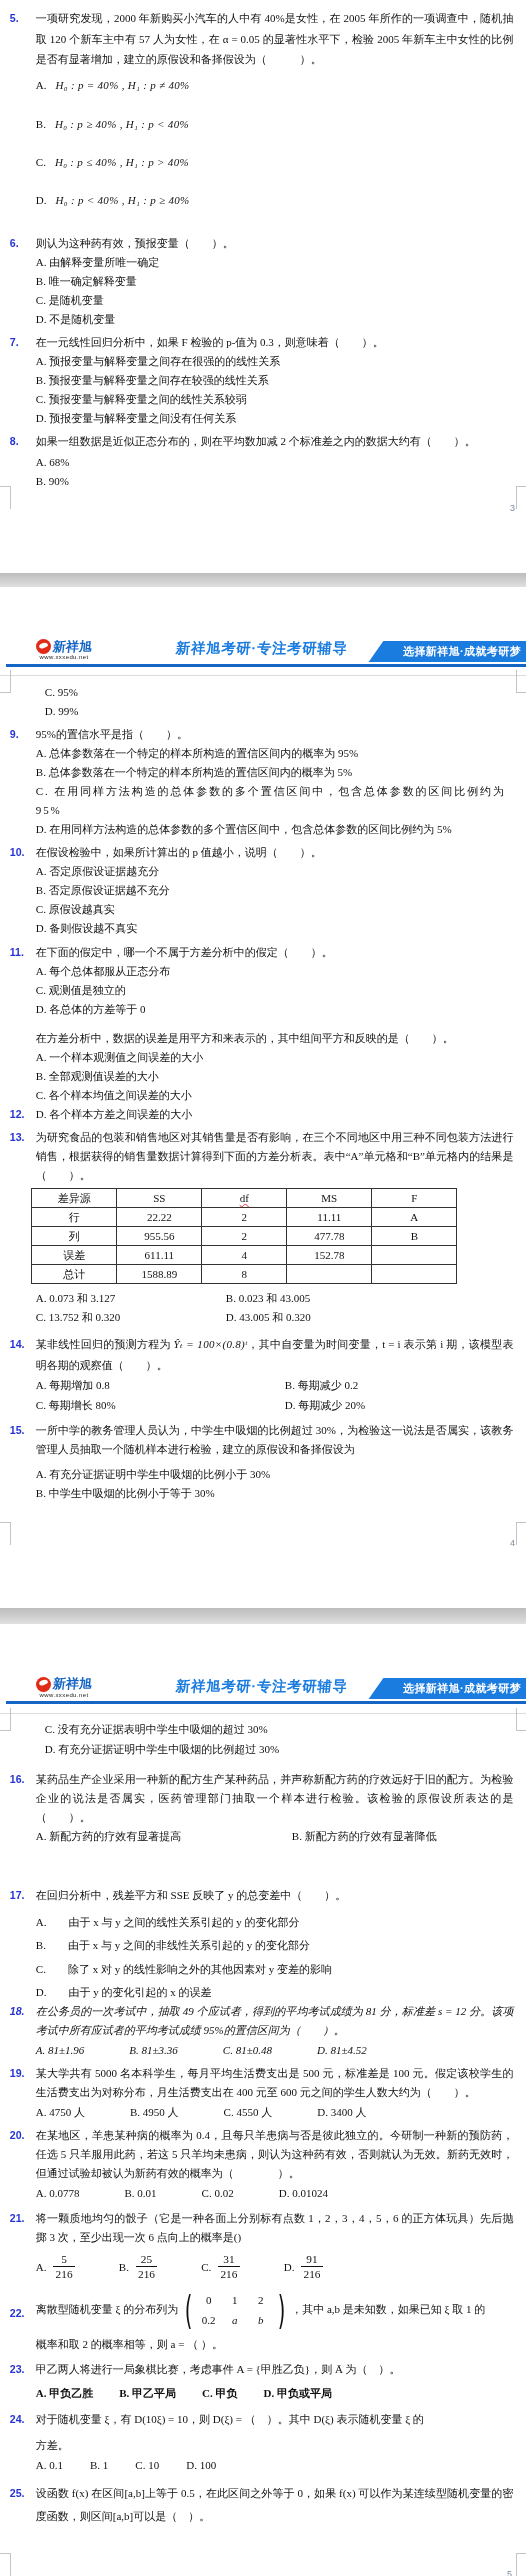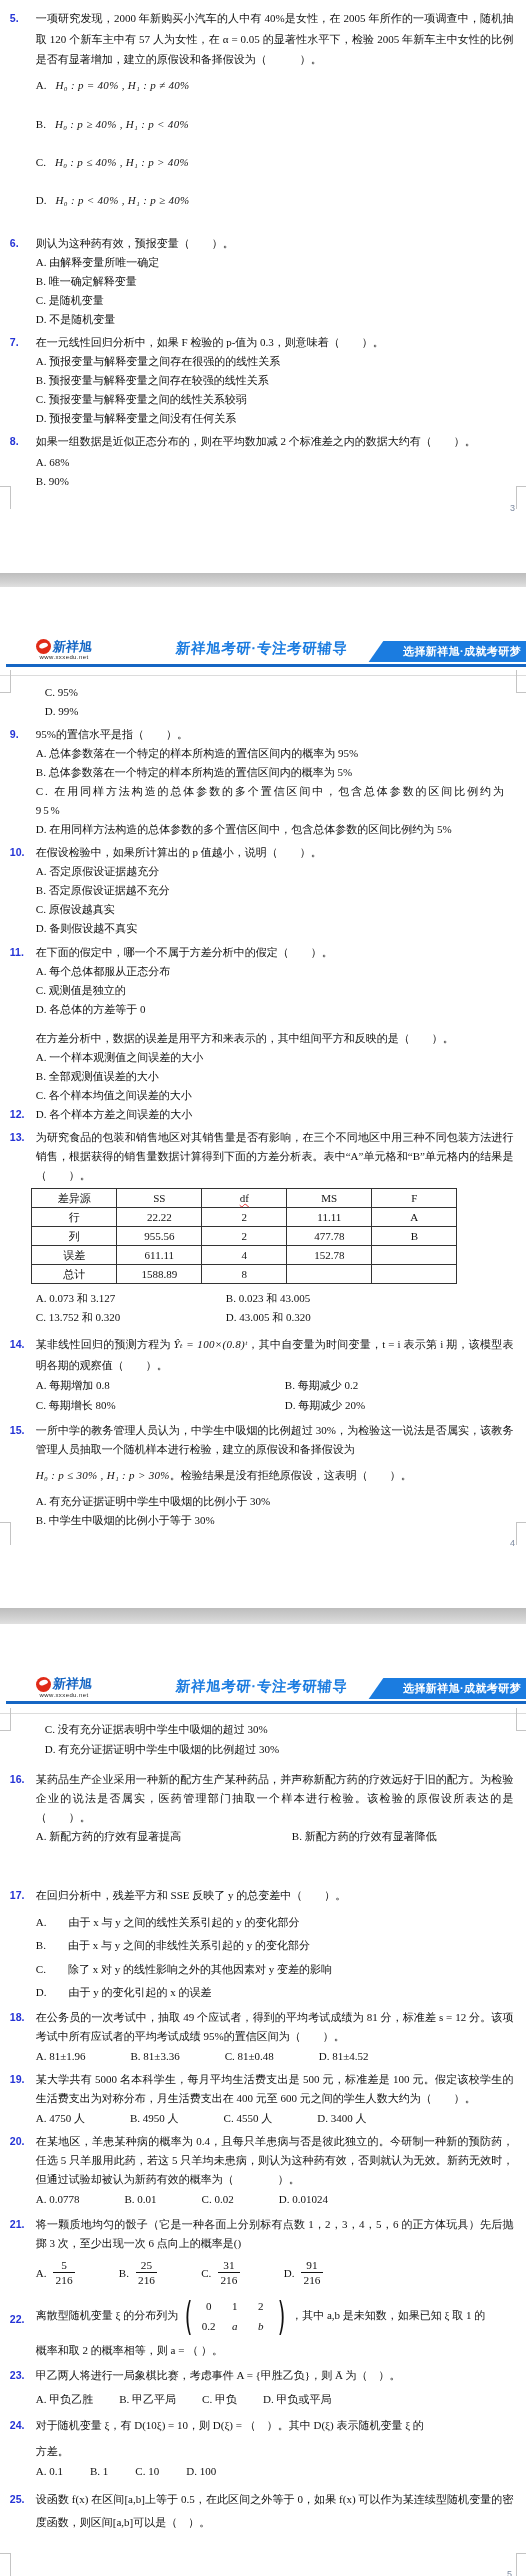--- a/index.html
+++ b/index.html
@@ -249,21 +249,20 @@
           <div class="c330">C.  每期增长 80%</div>
           <div>D.  每期减少 20%</div>
         </div>
       </div>
     </div>
 
     <div class="q" style="margin-top:6px;">
       <div class="qno">15.</div>
       <div class="qb">
         <div class="stem">一所中学的教务管理人员认为，中学生中吸烟的比例超过 30%，为检验这一说法是否属实，该教务管理人员抽取一个随机样本进行检验，建立的原假设和备择假设为</div>
-        <div class="opt" style="margin:6.8px 0;"><span class="mopt">H₀ : p ≤ 30% , H₁ : p &gt; 30%</span><span>。检验结果是没有拒绝原假设，这表明（　　）。</span></div>
         <div class="opt" style="margin-top:6px;">A.  有充分证据证明中学生中吸烟的比例小于 30%</div>
         <div class="opt">B.  中学生中吸烟的比例小于等于 30%</div>
       </div>
     </div>
   </div>
 
   <div class="cm bl" style="bottom:63px;"></div>
   <div class="cm br" style="bottom:63px;"></div>
   <div class="pnum" style="right:12px;bottom:60px;">4</div>
 </div>
@@ -309,21 +308,21 @@
       <div class="qno">17.</div>
       <div class="qb">
         <div class="stem">在回归分析中，残差平方和 SSE 反映了 y 的总变差中（　　）。</div>
         <div class="opt" style="margin-top:8.3px;">A.　　由于 x 与 y 之间的线性关系引起的 y 的变化部分</div>
         <div class="opt" style="margin-top:4.5px;">B.　　由于 x 与 y 之间的非线性关系引起的 y 的变化部分</div>
         <div class="opt" style="margin-top:4.5px;">C.　　除了 x 对 y 的线性影响之外的其他因素对 y 变差的影响</div>
         <div class="opt" style="margin-top:4.5px;">D.　　由于 y 的变化引起的 x 的误差</div>
       </div>
     </div>
 
-    <div class="q" style="margin-top:6px;">
+    <div class="q" style="margin-top:0;font-style:italic;">
       <div class="qno">18.</div>
       <div class="qb">
         <div class="stem">在公务员的一次考试中，抽取 49 个应试者，得到的平均考试成绩为 81 分，标准差 s = 12 分。该项考试中所有应试者的平均考试成绩 95%的置信区间为（　　）。</div>
         <div class="irow">
           <span>A.  81±1.96</span>
           <span>B.  81±3.36</span>
           <span>C.  81±0.48</span>
           <span>D.  81±4.52</span>
         </div>
       </div>
@@ -410,21 +409,21 @@
             </span><span>，其中 a,b 是未知数，如果已知 ξ 取 1 的</span>
         </div>
         <div class="opt" style="margin-top:4.5px;">概率和取 2 的概率相等，则 a = （ ）。</div>
       </div>
     </div>
 
     <div class="q" style="margin-top:6px;">
       <div class="qno">23.</div>
       <div class="qb">
         <div class="stem">甲乙两人将进行一局象棋比赛，考虑事件 A = {甲胜乙负}，则 Ā 为（　）。</div>
-        <div class="irow" style="gap:26px;margin-top:4.5px;">
+        <div class="irow" style="gap:26px;margin-top:4.5px;font-weight:bold;">
           <span>A.  甲负乙胜</span>
           <span>B.  甲乙平局</span>
           <span>C.  甲负</span>
           <span>D.  甲负或平局</span>
         </div>
       </div>
     </div>
 
     <div class="q" style="margin-top:6px;">
       <div class="qno">24.</div>

